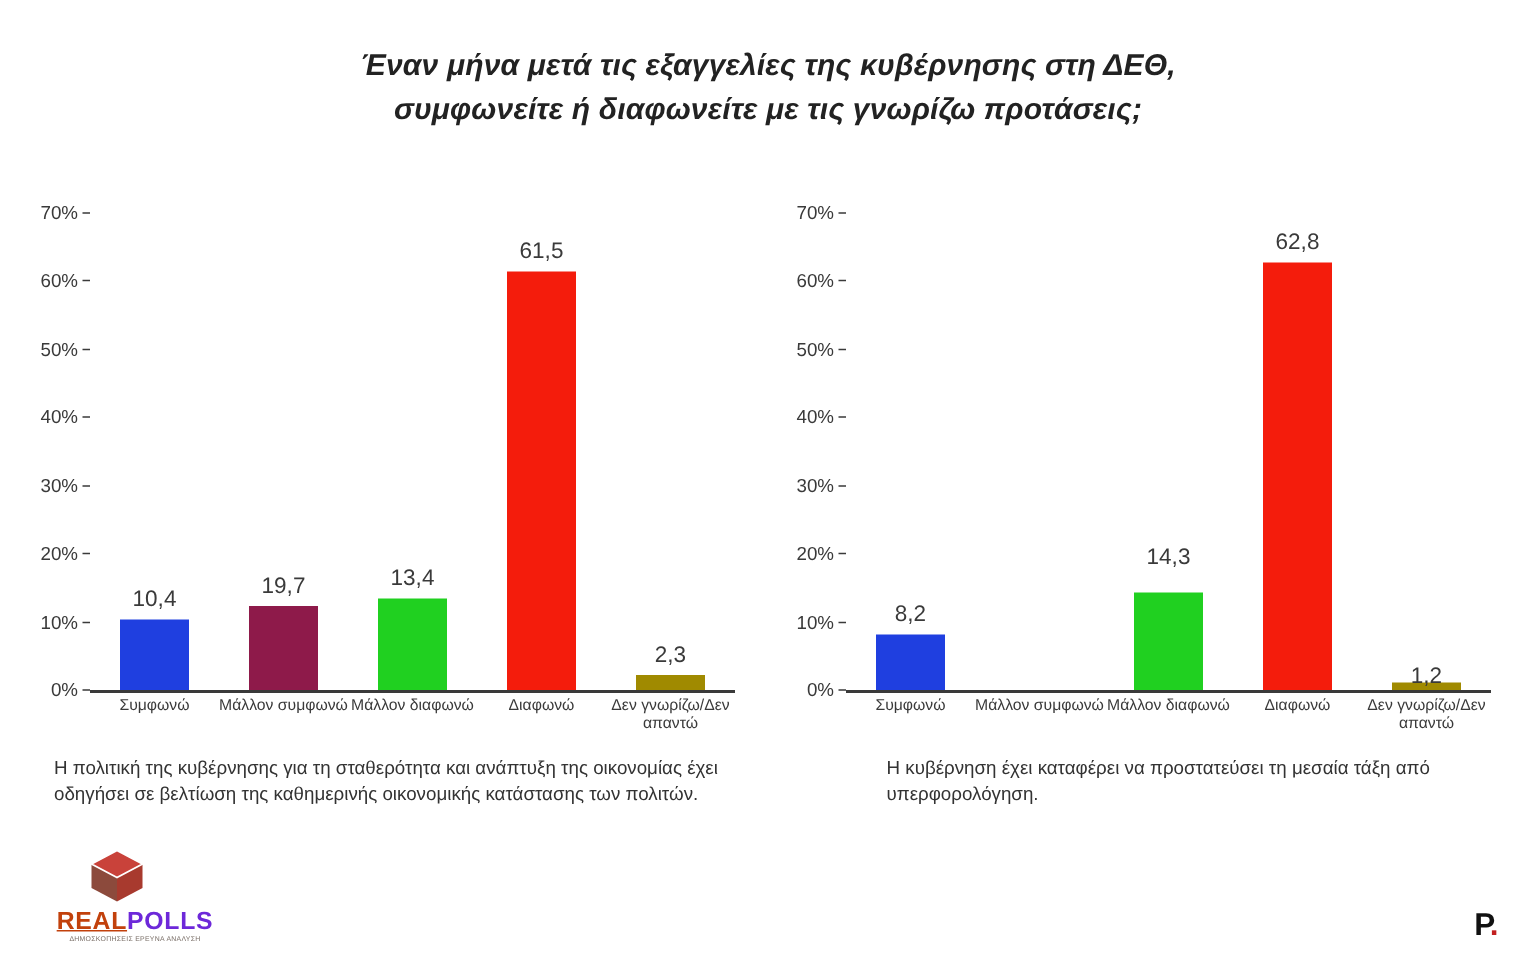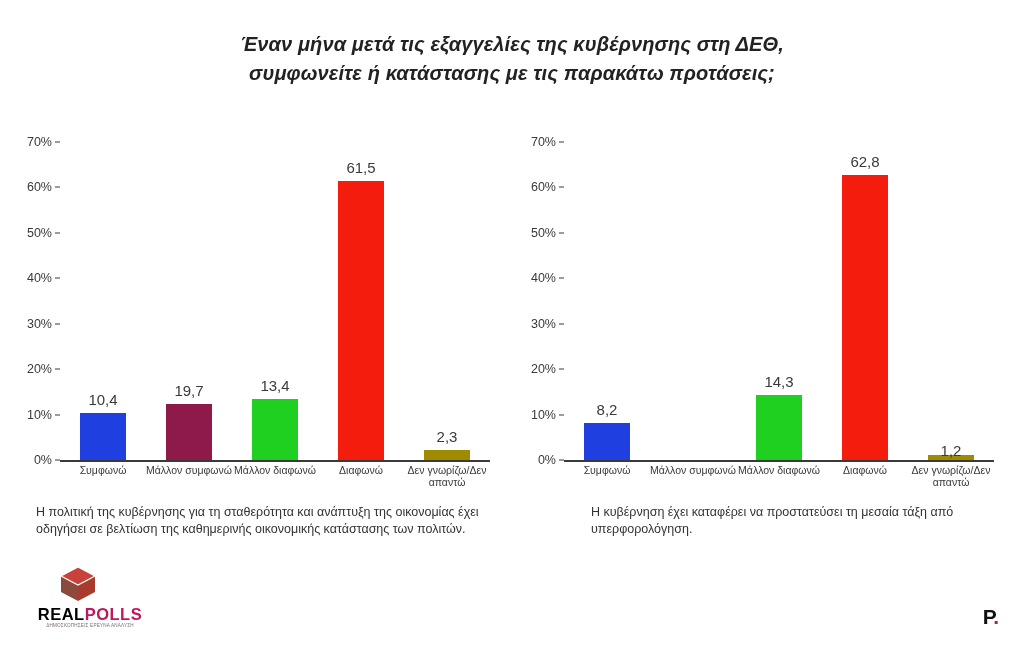--- a/index.html
+++ b/index.html
@@ -151,22 +151,22 @@
   .logo-text {
     position: absolute;
     left: 0;
     top: 40px;
     width: 120px;
     text-align: center;
     font-size: 16.5px;
     font-weight: bold;
     letter-spacing: 0.5px;
   }
-  .logo-real { color: #000000; }
-  .logo-polls { color: #be185d; }
+  .logo-real { color: #c2410c; text-decoration: underline; }
+  .logo-polls { color: #6d28d9; }
   .logo-tagline {
     position: absolute;
     left: 0;
     top: 58px;
     width: 120px;
     text-align: center;
     font-size: 4.6px;
     color: #7a6f68;
     letter-spacing: 0.2px;
   }
@@ -179,21 +179,21 @@
     color: #111111;
     letter-spacing: -1px;
   }
   .logo-p .dot { color: #c21f1f; }
 </style>
 </head>
 <body>
 
 <div class="title-block">
   <div class="title-line">Έναν μήνα μετά τις εξαγγελίες της κυβέρνησης στη ΔΕΘ,</div>
-  <div class="title-line">συμφωνείτε ή κατάστασης με τις παρακάτω προτάσεις;</div>
+  <div class="title-line">συμφωνείτε ή διαφωνείτε με τις γνωρίζω προτάσεις;</div>
 </div>
 
 <div class="charts-row">
 
   <div class="chart-panel left">
     <div class="y-labels" id="yaxis-0">
         <div class="y-label" style="top: 332px;">0%</div>
         <div class="y-tick" style="top: 332px;"></div>
         <div class="y-label" style="top: 286.571px;">10%</div>
         <div class="y-tick" style="top: 286.571px;"></div>
@@ -263,21 +263,21 @@
         <div class="y-tick" style="top: 14px;"></div>
       </div>
     <div class="axis-line-x"></div>
     <div class="bars" id="bars-1">
         <div class="bar-slot" style="left: 0px; width: 86px;">
           <div class="bar" style="height: 37.2514px; background: rgb(31, 63, 224);"></div>
           <div class="bar-value" style="bottom: 42.2514px;">8,2</div>
         </div>
         <div class="bar-slot" style="left: 172px; width: 86px;">
           <div class="bar" style="height: 64.9629px; background: rgb(32, 208, 32);"></div>
-          <div class="bar-value" style="bottom: 70px;">14,3</div>
+          <div class="bar-value" style="bottom: 80px;">14,3</div>
         </div>
         <div class="bar-slot" style="left: 258px; width: 86px;">
           <div class="bar" style="height: 285.291px; background: rgb(244, 28, 12);"></div>
           <div class="bar-value" style="bottom: 290.291px;">62,8</div>
         </div>
         <div class="bar-slot" style="left: 344px; width: 86px;">
           <div class="bar" style="height: 5.45143px; background: rgb(160, 138, 0);"></div>
           <div class="bar-value" style="bottom: 1px;">1,2</div>
         </div>
       </div>

